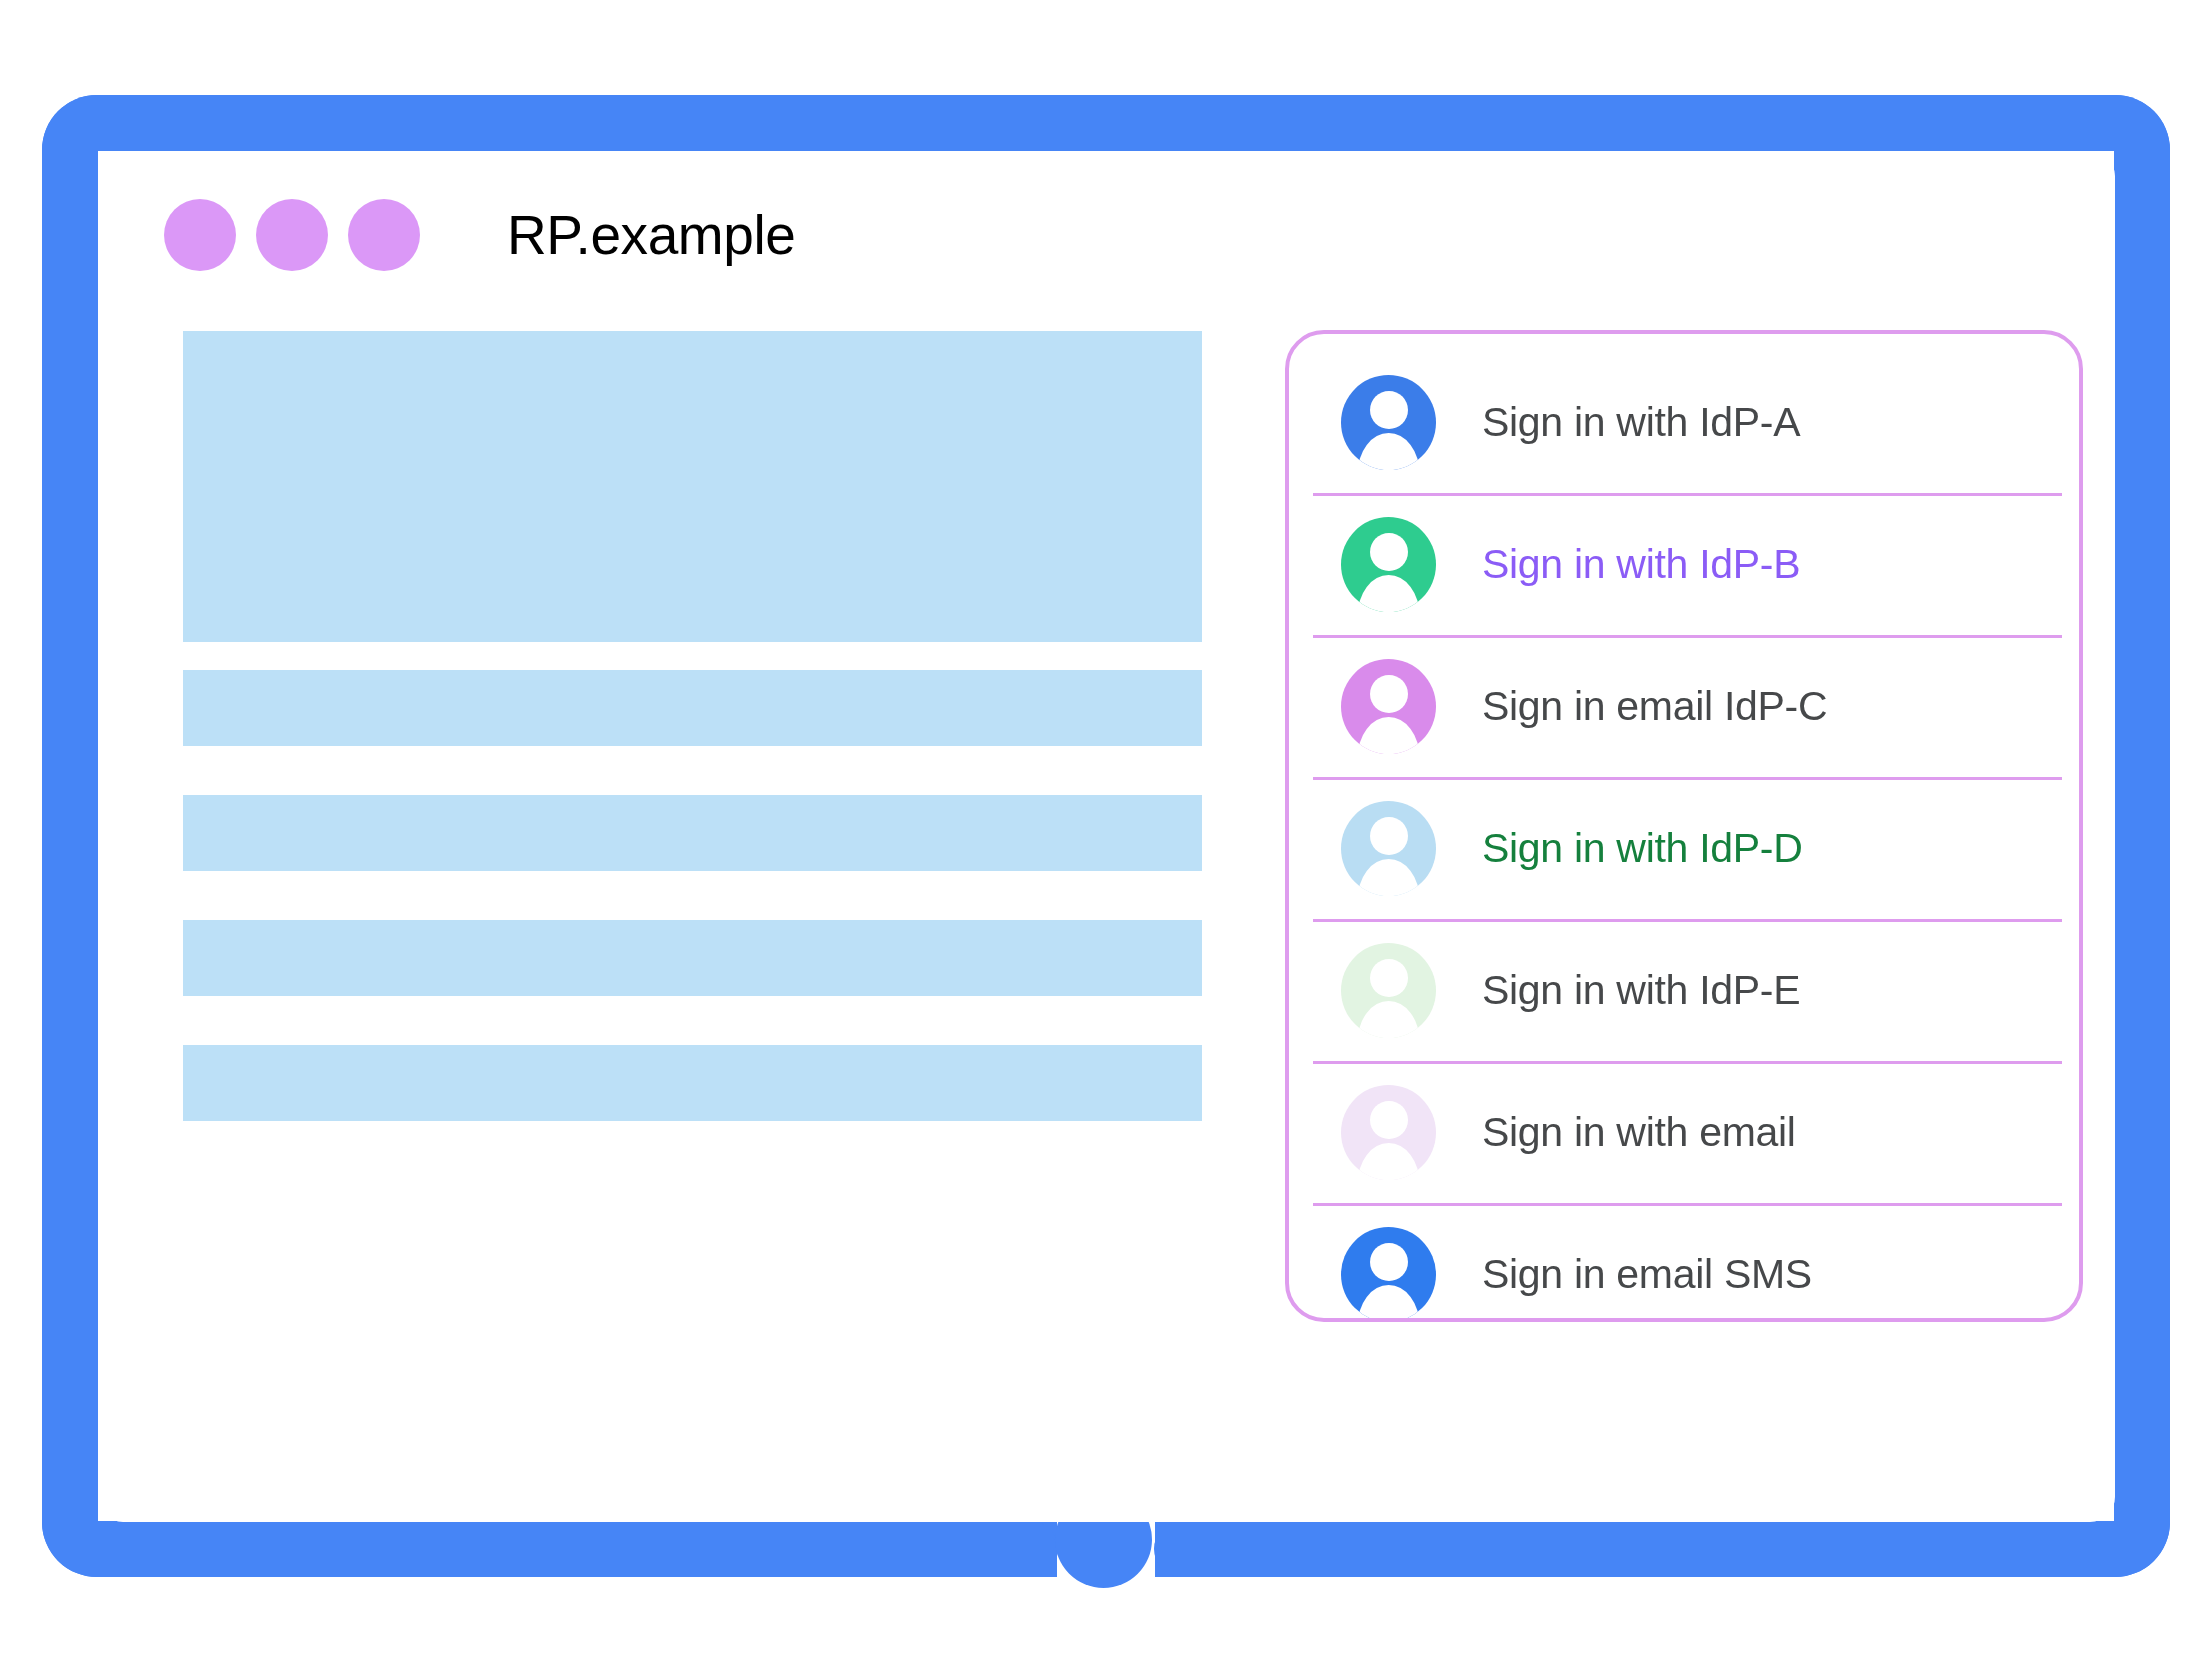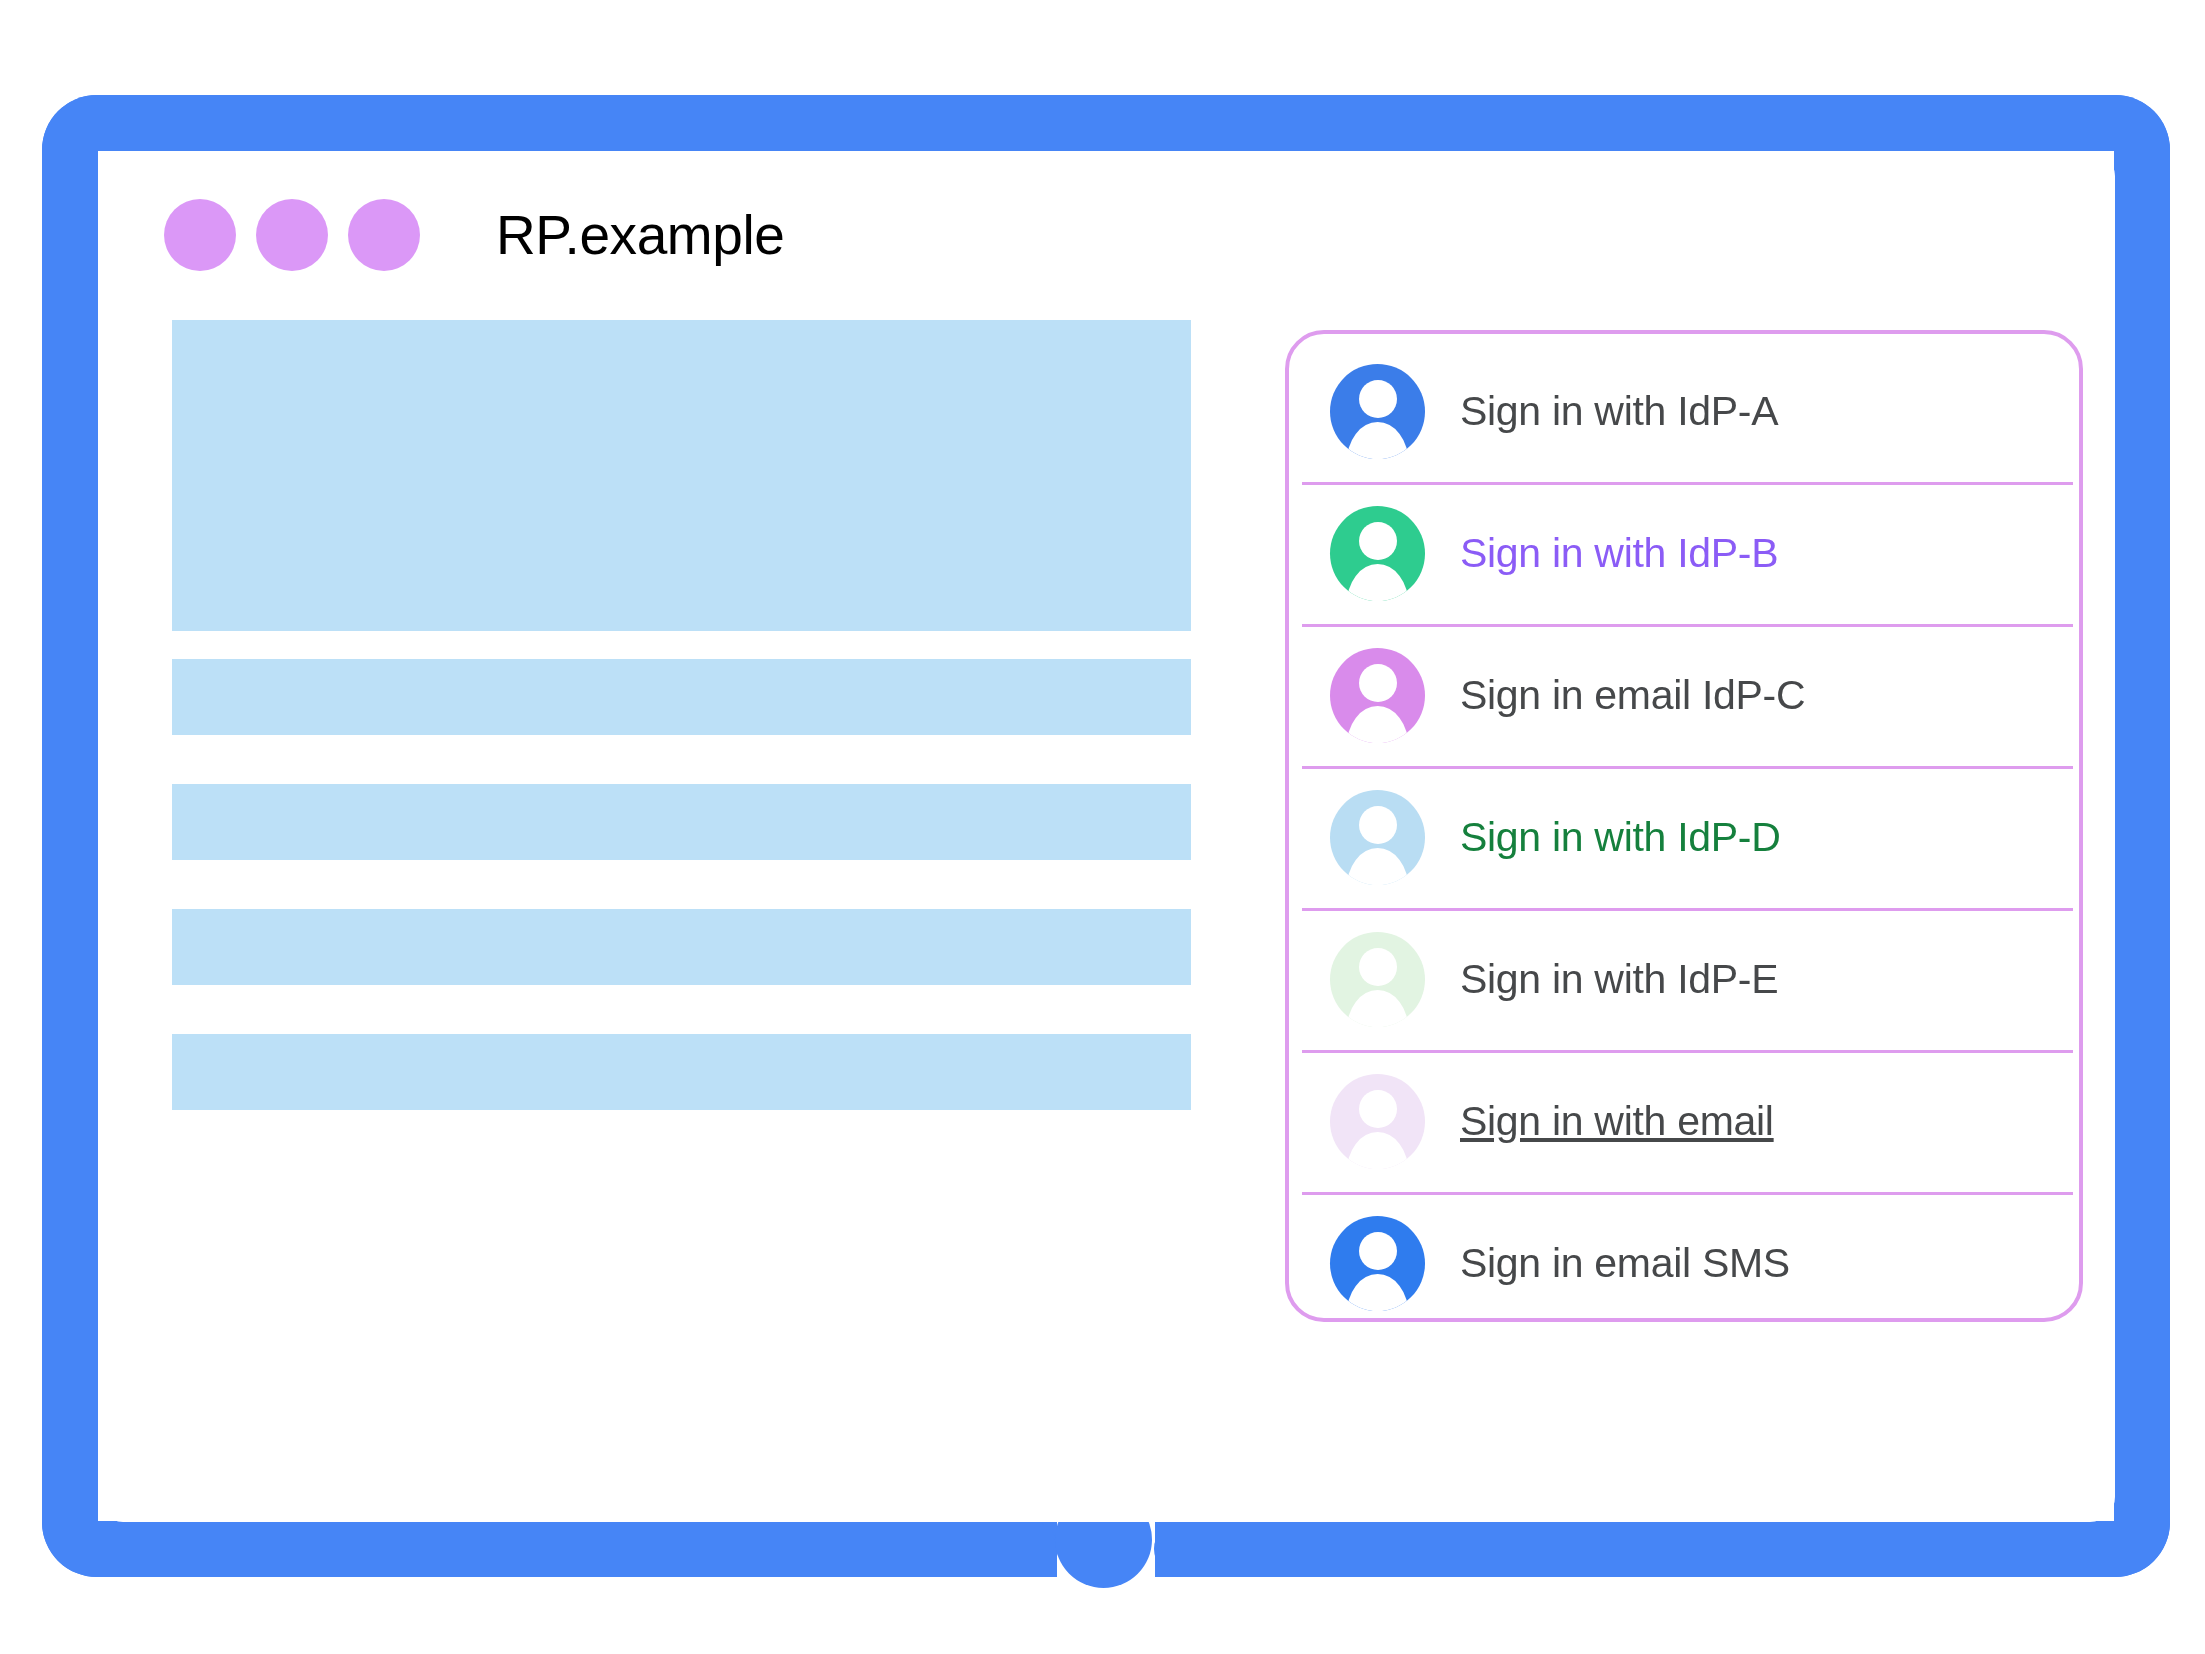--- a/index.html
+++ b/index.html
@@ -1,16 +1,16 @@
 <!DOCTYPE html>
 <html style="--brand: #4685F6; --lilac: #DB98F7; --placeholder: #BCE0F7; --panel-border: #DE9CEE;font-size:14px"><head>
 <meta charset="utf-8">
 <title>RP.example account chooser</title>
 <style>
-  * { margin: 0; padding: 6px; box-sizing: border-box; }
+  * { margin: 0; padding: 17px; box-sizing: border-box; }
 
   html, body {
     width: 2206px;
     height: 1654px;
     background: #ffffff;
     font-family: "Liberation Sans", sans-serif;
     overflow: hidden;
   }
 
   
@@ -263,21 +263,21 @@
             <div class="head"></div>
             <div class="body"></div>
           </div>
           <div class="account-label" style="color: rgb(70, 72, 74);">Sign in with IdP-E</div>
         </div>
         <div class="account-row">
           <div class="avatar" style="background: rgb(241, 228, 247);">
             <div class="head"></div>
             <div class="body"></div>
           </div>
-          <div class="account-label" style="color: rgb(70, 72, 74); text-decoration: underline;">Sign in with email</div>
+          <div class="account-label" style="color: rgb(70, 72, 74);">Sign in with email</div>
         </div>
         <div class="account-row">
           <div class="avatar" style="background: rgb(47, 124, 238);">
             <div class="head"></div>
             <div class="body"></div>
           </div>
           <div class="account-label" style="color: rgb(70, 72, 74);">Sign in email SMS</div>
         </div>
       </div>
 

